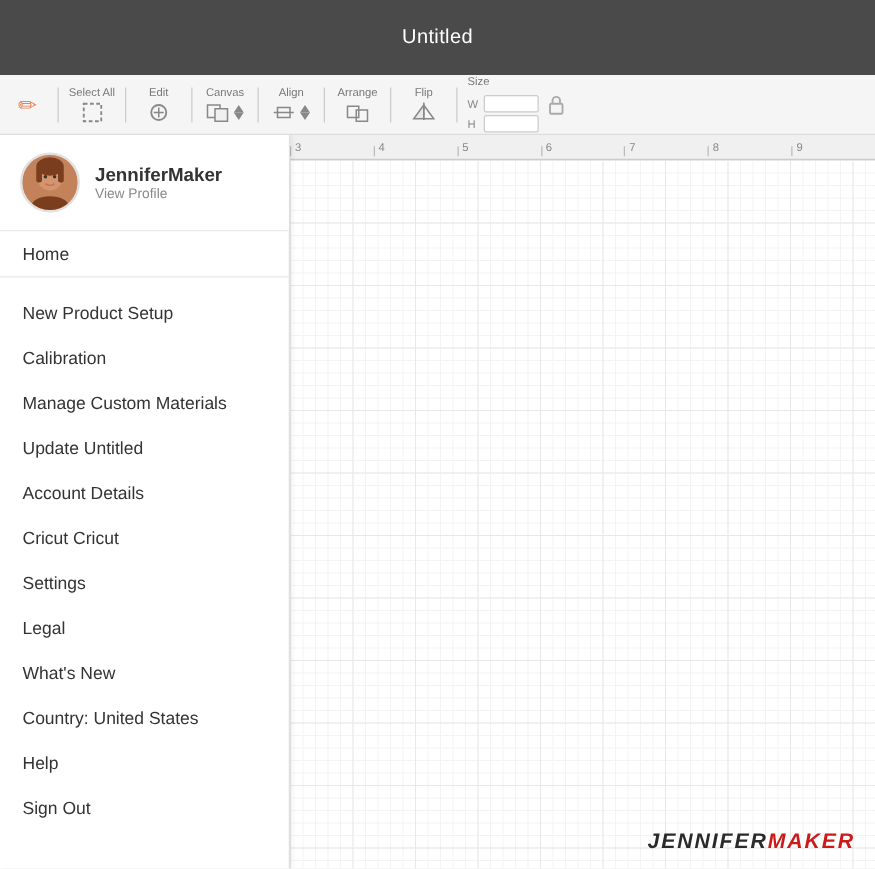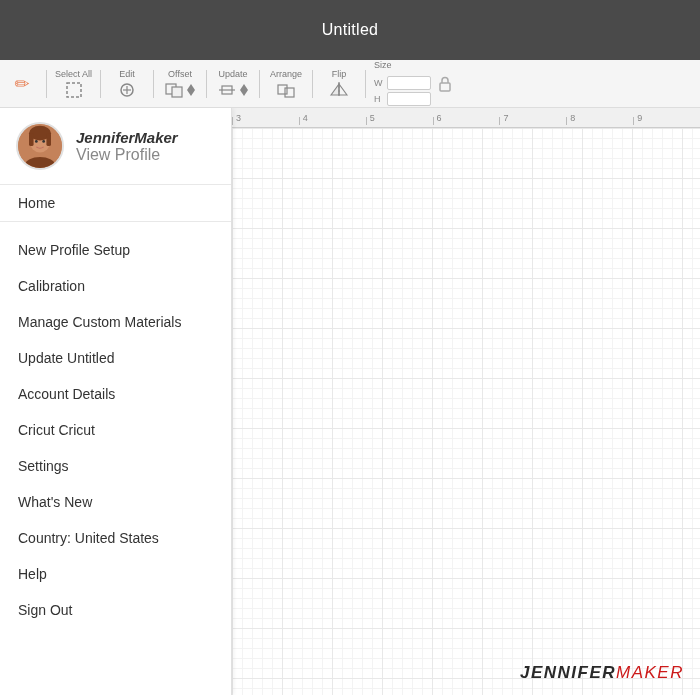--- a/index.html
+++ b/index.html
@@ -146,24 +146,23 @@
       border: 2px solid #e0e0e0;
     }
     .user-info {
       display: flex;
       flex-direction: column;
     }
     .user-name {
       font-size: 15px;
       font-weight: 600;
       color: #333;
-      font-style: italic;
     }
     .view-profile-link {
-      font-size: 16px;
+      font-size: 11px;
       color: #888;
       cursor: pointer;
       text-decoration: none;
     }
 
     
     .nav-section {
       display: flex;
       flex-direction: column;
     }
@@ -288,37 +287,37 @@
         <circle cx="9" cy="9" r="6" stroke="#888" stroke-width="1.5" fill="none"></circle>
         <line x1="5" y1="9" x2="13" y2="9" stroke="#888" stroke-width="1.2"></line>
         <line x1="9" y1="5" x2="9" y2="13" stroke="#888" stroke-width="1.2"></line>
       </svg>
     </div>
   </div>
 
   <div class="toolbar-separator"></div>
 
   <div class="toolbar-group">
-    <div class="toolbar-group-label">Offset</div>
+    <div class="toolbar-group-label">Canvas</div>
     <div class="toolbar-group-icon">
       <svg width="20" height="18" viewBox="0 0 20 18" fill="none">
         <rect x="2" y="3" width="10" height="10" stroke="#888" stroke-width="1.2" fill="none"></rect>
         <rect x="8" y="6" width="10" height="10" stroke="#888" stroke-width="1.2" fill="#f0f0f0"></rect>
       </svg>
       <svg width="10" height="18" viewBox="0 0 10 18">
         <polygon points="5,3 9,9 1,9" fill="#888"></polygon>
         <polygon points="5,15 9,9 1,9" fill="#888"></polygon>
       </svg>
     </div>
   </div>
 
   <div class="toolbar-separator"></div>
 
   <div class="toolbar-group">
-    <div class="toolbar-group-label">Update</div>
+    <div class="toolbar-group-label">Align</div>
     <div class="toolbar-group-icon">
       <svg width="20" height="18" viewBox="0 0 20 18" fill="none">
         <line x1="2" y1="9" x2="18" y2="9" stroke="#888" stroke-width="1.2"></line>
         <rect x="5" y="5" width="10" height="8" stroke="#888" stroke-width="1.2" fill="none"></rect>
       </svg>
       <svg width="10" height="18" viewBox="0 0 10 18">
         <polygon points="5,3 9,9 1,9" fill="#888"></polygon>
         <polygon points="5,15 9,9 1,9" fill="#888"></polygon>
       </svg>
     </div>
@@ -399,27 +398,28 @@
         <span class="user-name">JenniferMaker</span>
         <a class="view-profile-link">View Profile</a>
       </div>
     </div>
 
     <div class="nav-section">
       <div class="nav-item home">Home</div>
 
       <div style="height:10px;"></div>
 
-      <div class="nav-item">New Profile Setup</div>
+      <div class="nav-item">New Product Setup</div>
       <div class="nav-item">Calibration</div>
       <div class="nav-item">Manage Custom Materials</div>
       <div class="nav-item">Update Untitled</div>
       <div class="nav-item">Account Details</div>
       <div class="nav-item">Cricut Cricut</div>
       <div class="nav-item">Settings</div>
+      <div class="nav-item">Legal</div>
       <div class="nav-item">What's New</div>
       <div class="nav-item">Country: United States</div>
       <div class="nav-item">Help</div>
       <div class="nav-item">Sign Out</div>
     </div>
 
   </div>
 
   <div class="canvas-area">
 
@@ -440,18 +440,18 @@
           <div class="ruler-tick" style="left: 334.286px; height: 8px;"></div>
           <span class="ruler-number" style="left: 405.143px;">9</span>
           <div class="ruler-tick" style="left: 401.143px; height: 8px;"></div>
         </div>
     </div>
 
     <div class="grid-canvas">
 
       <div class="branding" style="position:absolute; bottom:12px; right:16px; display:flex; gap:0px;">
         <span class="branding-jennifer" style="color:#2a2a2a; font-style:italic; font-weight:900; font-size:17px; letter-spacing:1.5px;">JENNIFER</span>
-        <span class="branding-maker" style="color:#cc1a1a; font-style:italic; font-weight:400; font-size:17px; letter-spacing:1.5px;">MAKER</span>
+        <span class="branding-maker" style="color:#cc1a1a; font-style:italic; font-weight:700; font-size:17px; letter-spacing:1.5px;">MAKER</span>
       </div>
     </div>
   </div>
 
 </div>
 
 </body></html>

